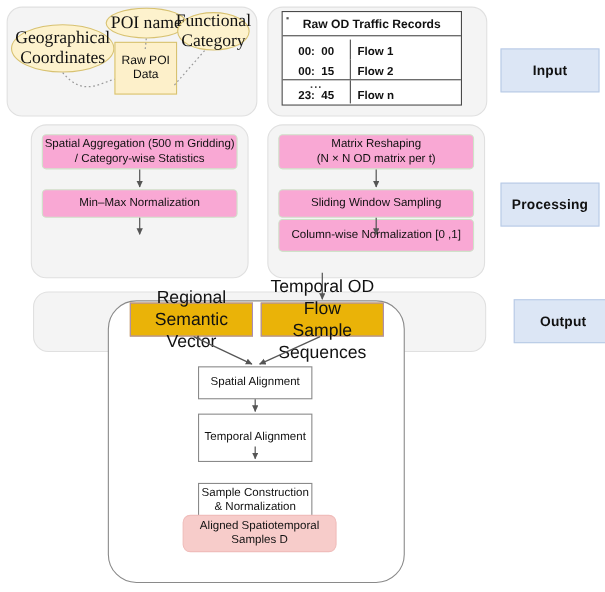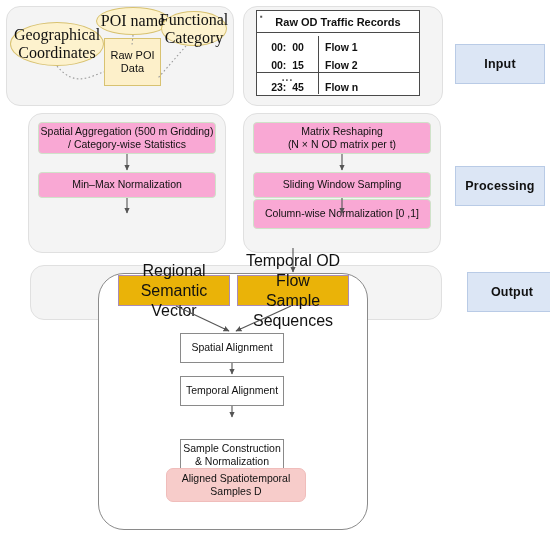--- a/index.html
+++ b/index.html
@@ -291,21 +291,21 @@
 Vector</span>
   </div>
   <div class="purple-box" style="left:237px; top:275px; width:112px; height:31px;">
     <span style="white-space:pre-line">Temporal OD Flow
 Sample Sequences</span>
   </div>
 
   <div class="plain-box" style="left:180px; top:333px; width:104px; height:30px;">
     <span style="white-space:pre-line">Spatial Alignment</span>
   </div>
-  <div class="plain-box" style="left:180px; top:376px; width:104px; height:30px;">
+  <div class="plain-box" style="left:180px; top:376px; width:104px; height:44px;">
     <span style="white-space:pre-line">Temporal Alignment</span>
   </div>
   <div class="plain-box" style="left:180px; top:419px; width:104px; height:32px;margin-top:20px;">
     <span style="white-space:pre-line">Sample Construction
 &amp; Normalization</span>
   </div>
 
   <div class="pink-box" style="left:166px; top:468px; width:140px; height:34px;">
     <span style="white-space:pre-line">Aligned Spatiotemporal
 Samples D</span>

